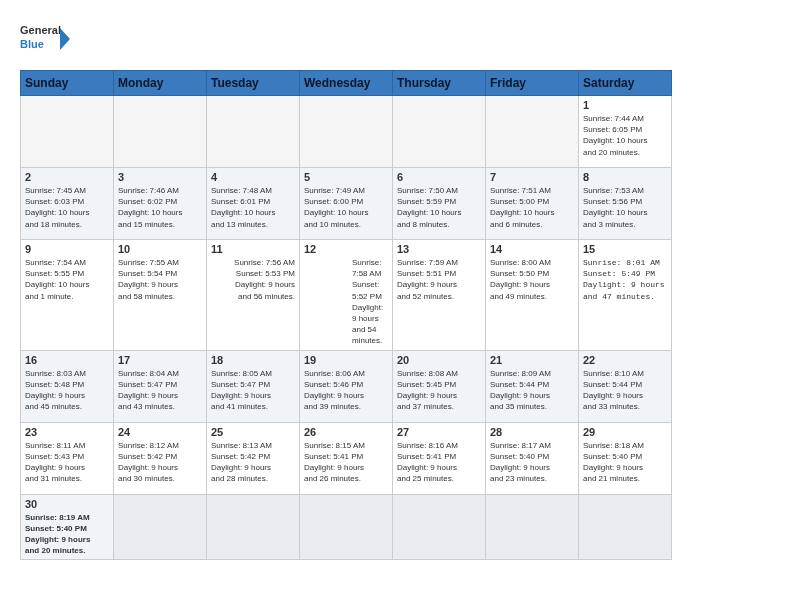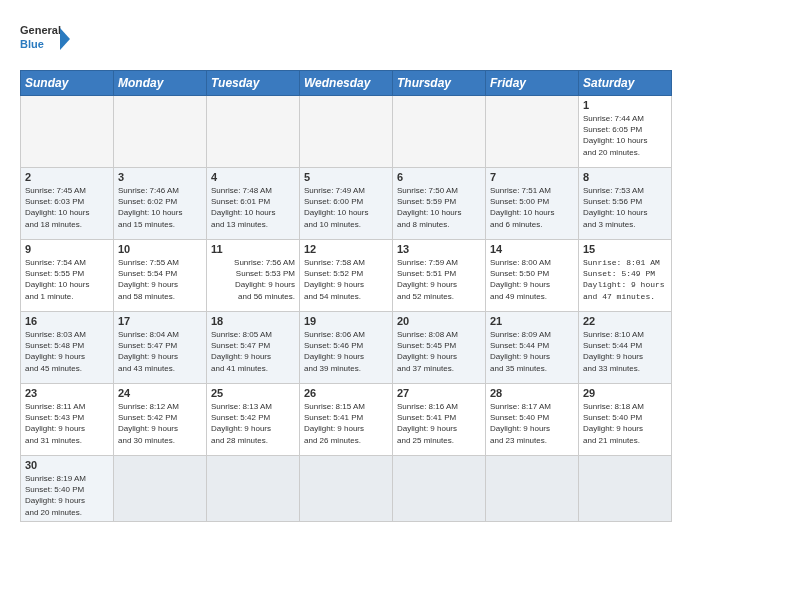--- a/index.html
+++ b/index.html
@@ -40,27 +40,26 @@
       color: #555;
     }
     .calendar {
       width: 100%;
       border-collapse: collapse;
       border: 1px solid #ccc;
       table-layout: fixed;
     }
     .calendar th {
       background-color: #3a7abf;
-      color: #ffffff;
+      color: #0f172a;
       font-size: 12px;
       font-weight: bold;
       padding: 5px 4px;
       text-align: left;
       border: 1px solid #2e65a0;
-      font-style: italic;
     }
     .calendar td {
       vertical-align: top;
       padding: 3px 4px;
       border: 1px solid #ccc;
       font-size: 8.5px;
       color: #333;
       background: #fff;
       height: 72px;
       width: calc(100% / 7);
@@ -203,21 +202,21 @@
           </td>
           <td>
             <span class="day-number">11</span>
             <div class="day-info" style="white-space: pre-line; text-align: right;">Sunrise: 7:56 AM
 Sunset: 5:53 PM
 Daylight: 9 hours
 and 56 minutes.</div>
           </td>
           <td>
             <span class="day-number">12</span>
-            <div class="day-info" style="white-space: pre-line;">Sunrise: 7:58 AM
+            <div class="day-info" style="white-space: pre-line; margin-left: 48px;">Sunrise: 7:58 AM
 Sunset: 5:52 PM
 Daylight: 9 hours
 and 54 minutes.</div>
           </td>
           <td>
             <span class="day-number">13</span>
             <div class="day-info" style="white-space: pre-line;">Sunrise: 7:59 AM
 Sunset: 5:51 PM
 Daylight: 9 hours
 and 52 minutes.</div>
@@ -335,21 +334,21 @@
             <span class="day-number">29</span>
             <div class="day-info" style="white-space: pre-line;">Sunrise: 8:18 AM
 Sunset: 5:40 PM
 Daylight: 9 hours
 and 21 minutes.</div>
           </td>
         </tr>
         <tr class="alt-row last-week">
           <td class="last-row">
             <span class="day-number">30</span>
-            <div class="day-info" style="white-space: pre-line;">Sunrise: 8:19 AM
+            <div class="day-info" style="white-space: pre-line; font-weight: bold;">Sunrise: 8:19 AM
 Sunset: 5:40 PM
 Daylight: 9 hours
 and 20 minutes.</div>
           </td>
           <td class="last-row empty"></td>
           <td class="last-row empty"></td>
           <td class="last-row empty"></td>
           <td class="last-row empty"></td>
           <td class="last-row empty"></td>
           <td class="last-row empty"></td>

